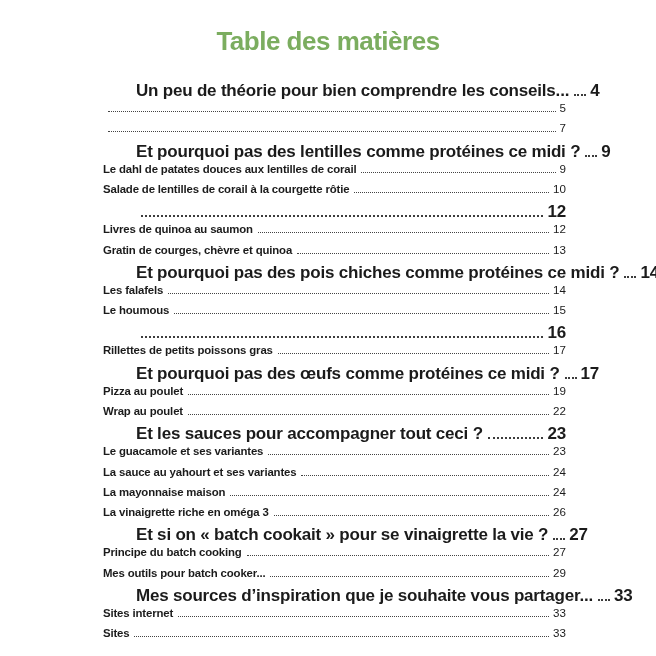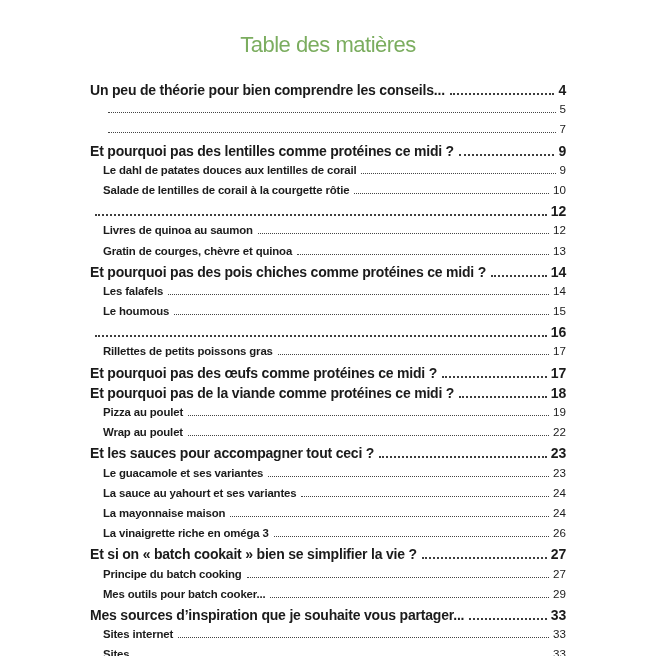--- a/index.html
+++ b/index.html
@@ -12,24 +12,24 @@
     font-family: "Liberation Sans", sans-serif;
     color: #1b1b1b;
   }
   .page {
     box-sizing: border-box;
     width: 656px;
     height: 656px;
     padding: 14px 90px 0 90px;
   }
   .title {
-    margin: 18px 0 24px 0;
+    margin: 12px 0 24px 0;
     text-align: center;
-    font-size: 22px;
-    font-weight: 400;
+    font-size: 26px;
+    font-weight: 700;
     letter-spacing: -0.5px;
     color: #7bad5f;
   }
   .toc {
     width: 100%;
   }
   .row {
     display: flex;
     align-items: baseline;
     height: 20.2px;
@@ -42,23 +42,24 @@
     flex: 1;
     min-width: 12px;
     border-bottom: 2px dotted #3c3c3c;
     margin: 0 4px 0 5px;
   }
   .row .page-num {
     white-space: nowrap;
   }
   
   .row.l1 {
-    font-size: 14px;
+    font-size: 17px;
     font-weight: 700;
     letter-spacing: -0.2px;
+    margin-left: 46px;
   }
   .row.l1 .page-num {
     font-weight: 700;
   }
   
   .row.l2 {
     padding-left: 13px;
     font-size: 11.4px;
     font-weight: 700;
     letter-spacing: -0.15px;
@@ -143,25 +144,20 @@
       <div class="row l2">
         <span class="label">Rillettes de petits poissons gras</span>
         <span class="leader"></span>
         <span class="page-num">17</span>
       </div>
       <div class="row l1">
         <span class="label">Et pourquoi pas des œufs comme protéines ce midi ?</span>
         <span class="leader"></span>
         <span class="page-num">17</span>
       </div>
-      <div class="row l1">
-        <span class="label">Et pourquoi pas de la viande comme protéines ce midi ?</span>
-        <span class="leader"></span>
-        <span class="page-num">18</span>
-      </div>
       <div class="row l2">
         <span class="label">Pizza au poulet</span>
         <span class="leader"></span>
         <span class="page-num">19</span>
       </div>
       <div class="row l2">
         <span class="label">Wrap au poulet</span>
         <span class="leader"></span>
         <span class="page-num">22</span>
       </div>
@@ -184,21 +180,21 @@
         <span class="label">La mayonnaise maison</span>
         <span class="leader"></span>
         <span class="page-num">24</span>
       </div>
       <div class="row l2">
         <span class="label">La vinaigrette riche en oméga 3</span>
         <span class="leader"></span>
         <span class="page-num">26</span>
       </div>
       <div class="row l1">
-        <span class="label">Et si on « batch cookait » bien se simplifier la vie ?</span>
+        <span class="label">Et si on « batch cookait » pour se vinaigrette la vie ?</span>
         <span class="leader"></span>
         <span class="page-num">27</span>
       </div>
       <div class="row l2">
         <span class="label">Principe du batch cooking</span>
         <span class="leader"></span>
         <span class="page-num">27</span>
       </div>
       <div class="row l2">
         <span class="label">Mes outils pour batch cooker...</span>

